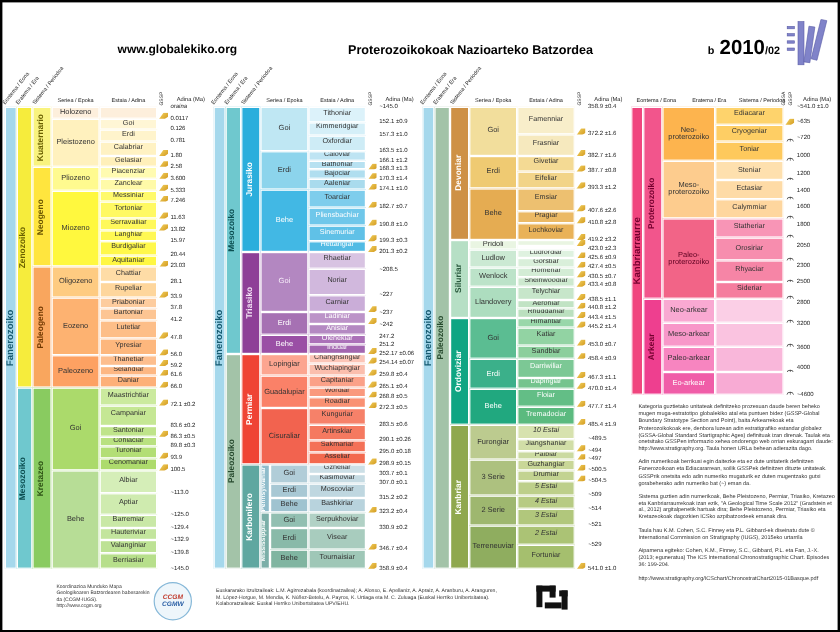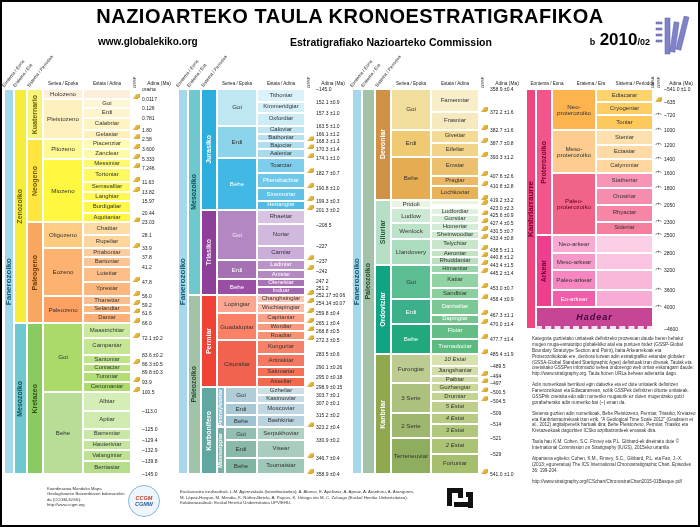--- a/index.html
+++ b/index.html
@@ -59,23 +59,22 @@
   .upv{position:absolute;left:444px;top:484px;}
   .fnotes{position:absolute;left:530px;top:334px;width:164px;font-size:4.6px;line-height:1.28;color:#333;}
   .fnotes p{margin:0 0 5px 0;}
 </style>
 </head>
 <body>
 
 <div class="page">
 
   <div class="hdr">
-    <div class="title">NAZIOARTEKO TAULA KRONOESTRATIGRAFIKOA</div>
     <div class="site">www.globalekiko.org</div>
-    <div class="org">Estratigrafiako Nazioarteko Commission</div>
+    <div class="org">Proterozoikokoak Nazioarteko Batzordea</div>
     <div class="ver">
       <span class="vp">b</span>
       <span class="vy">2010</span><span class="vs">/02</span>
     </div>
     <div class="icslogo">
       <svg width="38" height="40" viewBox="0 0 38 40">
         <g fill="#8083c9" stroke="#5a5da8" stroke-width="0.5">
           <rect x="2" y="6" width="6" height="2"></rect>
             <rect x="2" y="12" width="6" height="2"></rect>
             <rect x="2" y="18" width="6" height="2"></rect>
@@ -1566,26 +1565,20 @@
                             <div class="c gsspcell" style="flex: 0 0 9px; border: none;">
                               <span class="clock">◷</span>
                             </div>
                           </div>
                         </div>
                       </div>
                     </div>
                   </div>
                 </div>
               </div>
-              <div style="flex: 1.9 1 0px; display: flex;">
-                <div class="c hadear-cell" style="flex: 1 1 0%; background: rgb(198, 70, 149); color: rgb(64, 6, 60);">
-                  <span>Hadear</span>
-                </div>
-                <div class="c gsspcell" style="flex: 0 0 9px; border: none;"></div>
-              </div>
             </div>
           </div>
           <div class="agecol" style="flex: 0 0 38px;">
             <div class="agetop"><span>~541.0 ±1.0</span></div>
             <div class="age" style="top: 5.50239%;"><span>~635</span></div>
             <div class="age" style="top: 11.0048%;"><span>~720</span></div>
             <div class="age" style="top: 17.2249%;"><span>1000</span></div>
             <div class="age" style="top: 23.2057%;"><span>1200</span></div>
             <div class="age" style="top: 29.1866%;"><span>1400</span></div>
             <div class="age" style="top: 35.1675%;"><span>1600</span></div>

